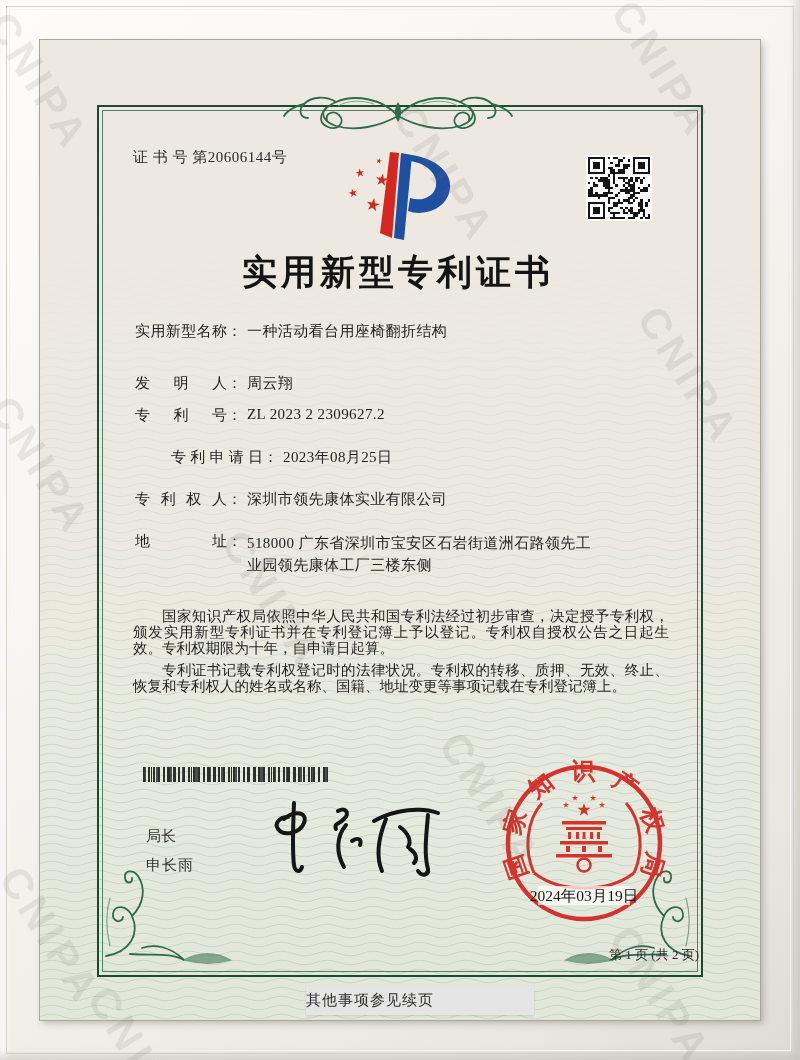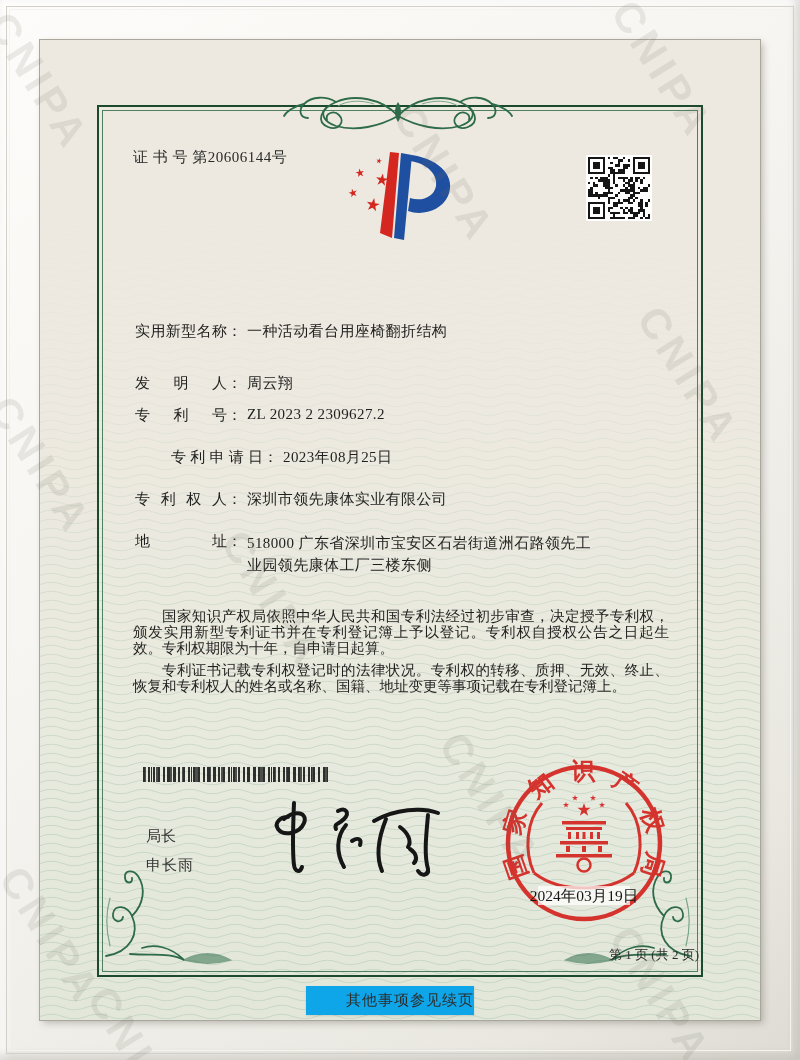--- a/index.html
+++ b/index.html
@@ -42,22 +42,22 @@
   .barcode{left:143px;top:767px;width:185px;height:15px;opacity:.88;background-image:
     repeating-linear-gradient(90deg,#151515 0 2px,rgba(0,0,0,0) 2px 5px),
     repeating-linear-gradient(90deg,#151515 0 1px,rgba(0,0,0,0) 1px 8px),
     repeating-linear-gradient(90deg,#3a3a3a 0 3px,rgba(0,0,0,0) 3px 13px);}
   .signer{font-family:"Liberation Sans","DejaVu Sans",sans-serif;font-size:15px;color:#333330;}
   .signer-title{left:146px;top:827px;}
   .signer-name{left:146px;top:856px;letter-spacing:1px;}
   .signature{left:250px;top:797px;}
   .seal{left:496px;top:755px;z-index:6;}
   .page-info{left:97px;top:946px;width:602px;text-align:right;font-size:13px;color:#2c2c2a;}
-  .footer-note{left:306px;top:986px;width:168px;height:29px;background:#0ea5e9;z-index:5;
-    box-shadow:0 1px 2px rgba(90,88,78,.18);display:flex;align-items:center;justify-content:flex-end;
+  .footer-note{left:306px;top:986px;width:228px;height:29px;background:#e5e5e5;z-index:5;
+    box-shadow:0 1px 2px rgba(90,88,78,.18);display:flex;align-items:center;justify-content:flex-start;
     font-size:15px;color:#2e2d2a;letter-spacing:1px;}
   
   .wm{position:absolute;z-index:9;pointer-events:none;white-space:nowrap;
     font-family:"Liberation Sans","DejaVu Sans",sans-serif;font-weight:700;font-size:42px;
     letter-spacing:5px;color:rgba(112,108,96,.13);transform:rotate(58deg);transform-origin:left top;}
 </style>
 </head>
 <body>
 
 <div class="stage">
@@ -337,20 +337,21 @@
           <rect x="16" y="24" width="1" height="1"></rect>
           <rect x="17" y="24" width="1" height="1"></rect>
           <rect x="18" y="24" width="1" height="1"></rect>
           <rect x="21" y="24" width="1" height="1"></rect>
           <rect x="23" y="24" width="1" height="1"></rect>
           <rect x="24" y="24" width="1" height="1"></rect>
         </g>
     </svg>
   </div>
 
+  <div class="abs title">实用新型专利证书</div>
 
   <div class="field-row" style="top:322px;">
     <span class="flabel">实用新型名称</span><span class="fcolon">：</span><span class="fvalue">一种活动看台用座椅翻折结构</span>
   </div>
   <div class="field-row" style="top:374px;">
     <span class="flabel">发明人</span><span class="fcolon">：</span><span class="fvalue">周云翔</span>
   </div>
   <div class="field-row" style="top:406px;">
     <span class="flabel">专利号</span><span class="fcolon">：</span><span class="fvalue">ZL 2023 2 2309627.2</span>
   </div>

